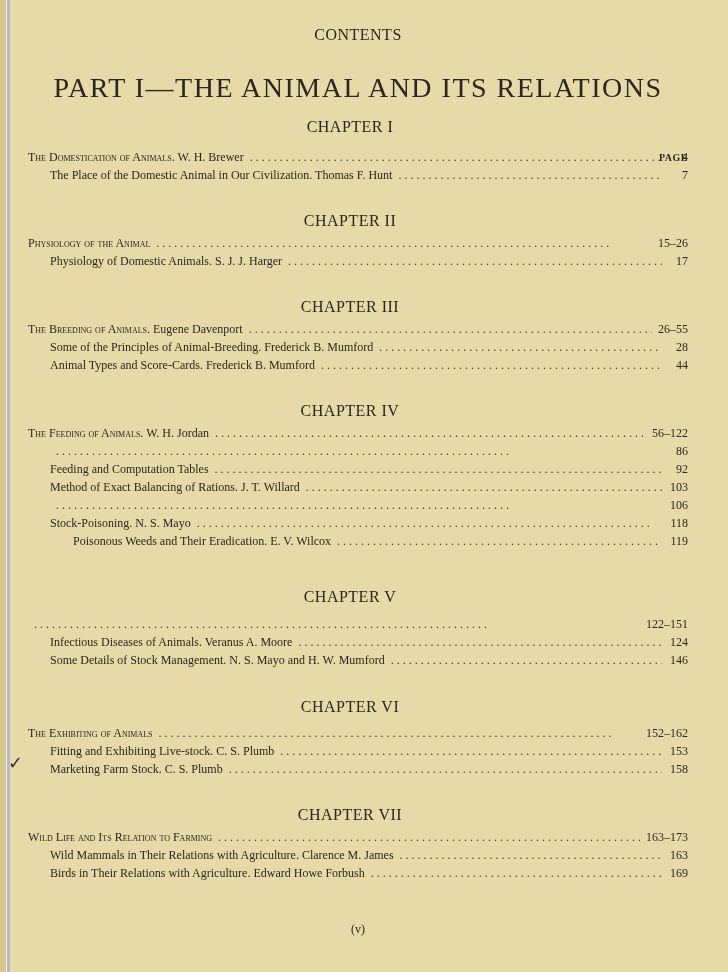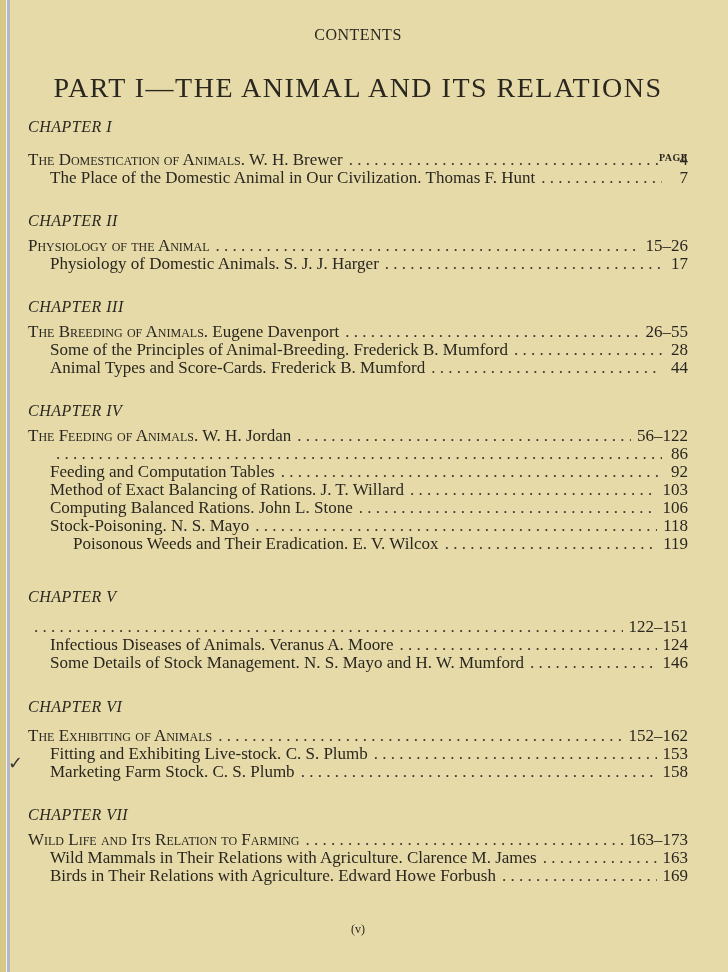--- a/index.html
+++ b/index.html
@@ -21,29 +21,29 @@
   .page { position: absolute; left: 28px; top: 0; width: 660px; }
   .contents-title {
     position: absolute; top: 26px; left: 0; right: 0; text-align: center;
     font-size: 16px; letter-spacing: 0.5px;
   }
   .part-title {
     position: absolute; top: 72px; left: 0; right: 0; text-align: center;
     font-size: 28px; letter-spacing: 1.5px;
   }
   .chapter-head {
-    position: absolute; left: 0; right: 16px; text-align: left;
-    font-size: 16px; letter-spacing: 0.5px; font-style: italic;
+    position: absolute; left: 0; right: 16px; text-align: center;
+    font-size: 16px; letter-spacing: 0.5px;
   }
   .page-label {
     position: absolute; right: 0; top: 152px; font-size: 10px; font-weight: bold; letter-spacing: 0.5px;
   }
   .entry {
     position: absolute; left: 0; right: 0; height: 18px;
-    display: flex; align-items: baseline; font-size: 17px; white-space: nowrap;
+    display: flex; align-items: baseline; font-size: 12px; white-space: nowrap;
   }
   .entry.l1 { padding-left: 0; }
   .entry.l2 { padding-left: 22px; }
   .entry.l3 { padding-left: 45px; }
   .entry .title { flex: 0 0 auto; }
   .entry .leader {
     flex: 1 1 auto; overflow: hidden; margin: 0 6px; letter-spacing: 6px; color: #3a3630;
   }
   .entry .leader::before {
     content: ". . . . . . . . . . . . . . . . . . . . . . . . . . . . . . . . . . . . . . . . . . . . . . . . . . . . . . . . . . . . . . . . . . . . . . . . . . . .";
@@ -124,21 +124,20 @@
       <span class="title"><span>Feeding and Computation Tables</span></span>
       <span class="leader"></span>
       <span class="pg">92</span>
     </div>
   <div class="entry l2" style="top:480px">
       <span class="title"><span>Method of Exact Balancing of Rations.</span> <span>J. T. Willard</span></span>
       <span class="leader"></span>
       <span class="pg">103</span>
     </div>
   <div class="entry l2" style="top:498px">
-      <span class="title"><span>Computing Balanced Rations.</span> <span>John L. Stone</span></span>
       <span class="leader"></span>
       <span class="pg">106</span>
     </div>
   <div class="entry l2" style="top:516px">
       <span class="title"><span>Stock-Poisoning.</span> <span>N. S. Mayo</span></span>
       <span class="leader"></span>
       <span class="pg">118</span>
     </div>
   <div class="entry l3" style="top:534px">
       <span class="title"><span>Poisonous Weeds and Their Eradication.</span> <span>E. V. Wilcox</span></span>

